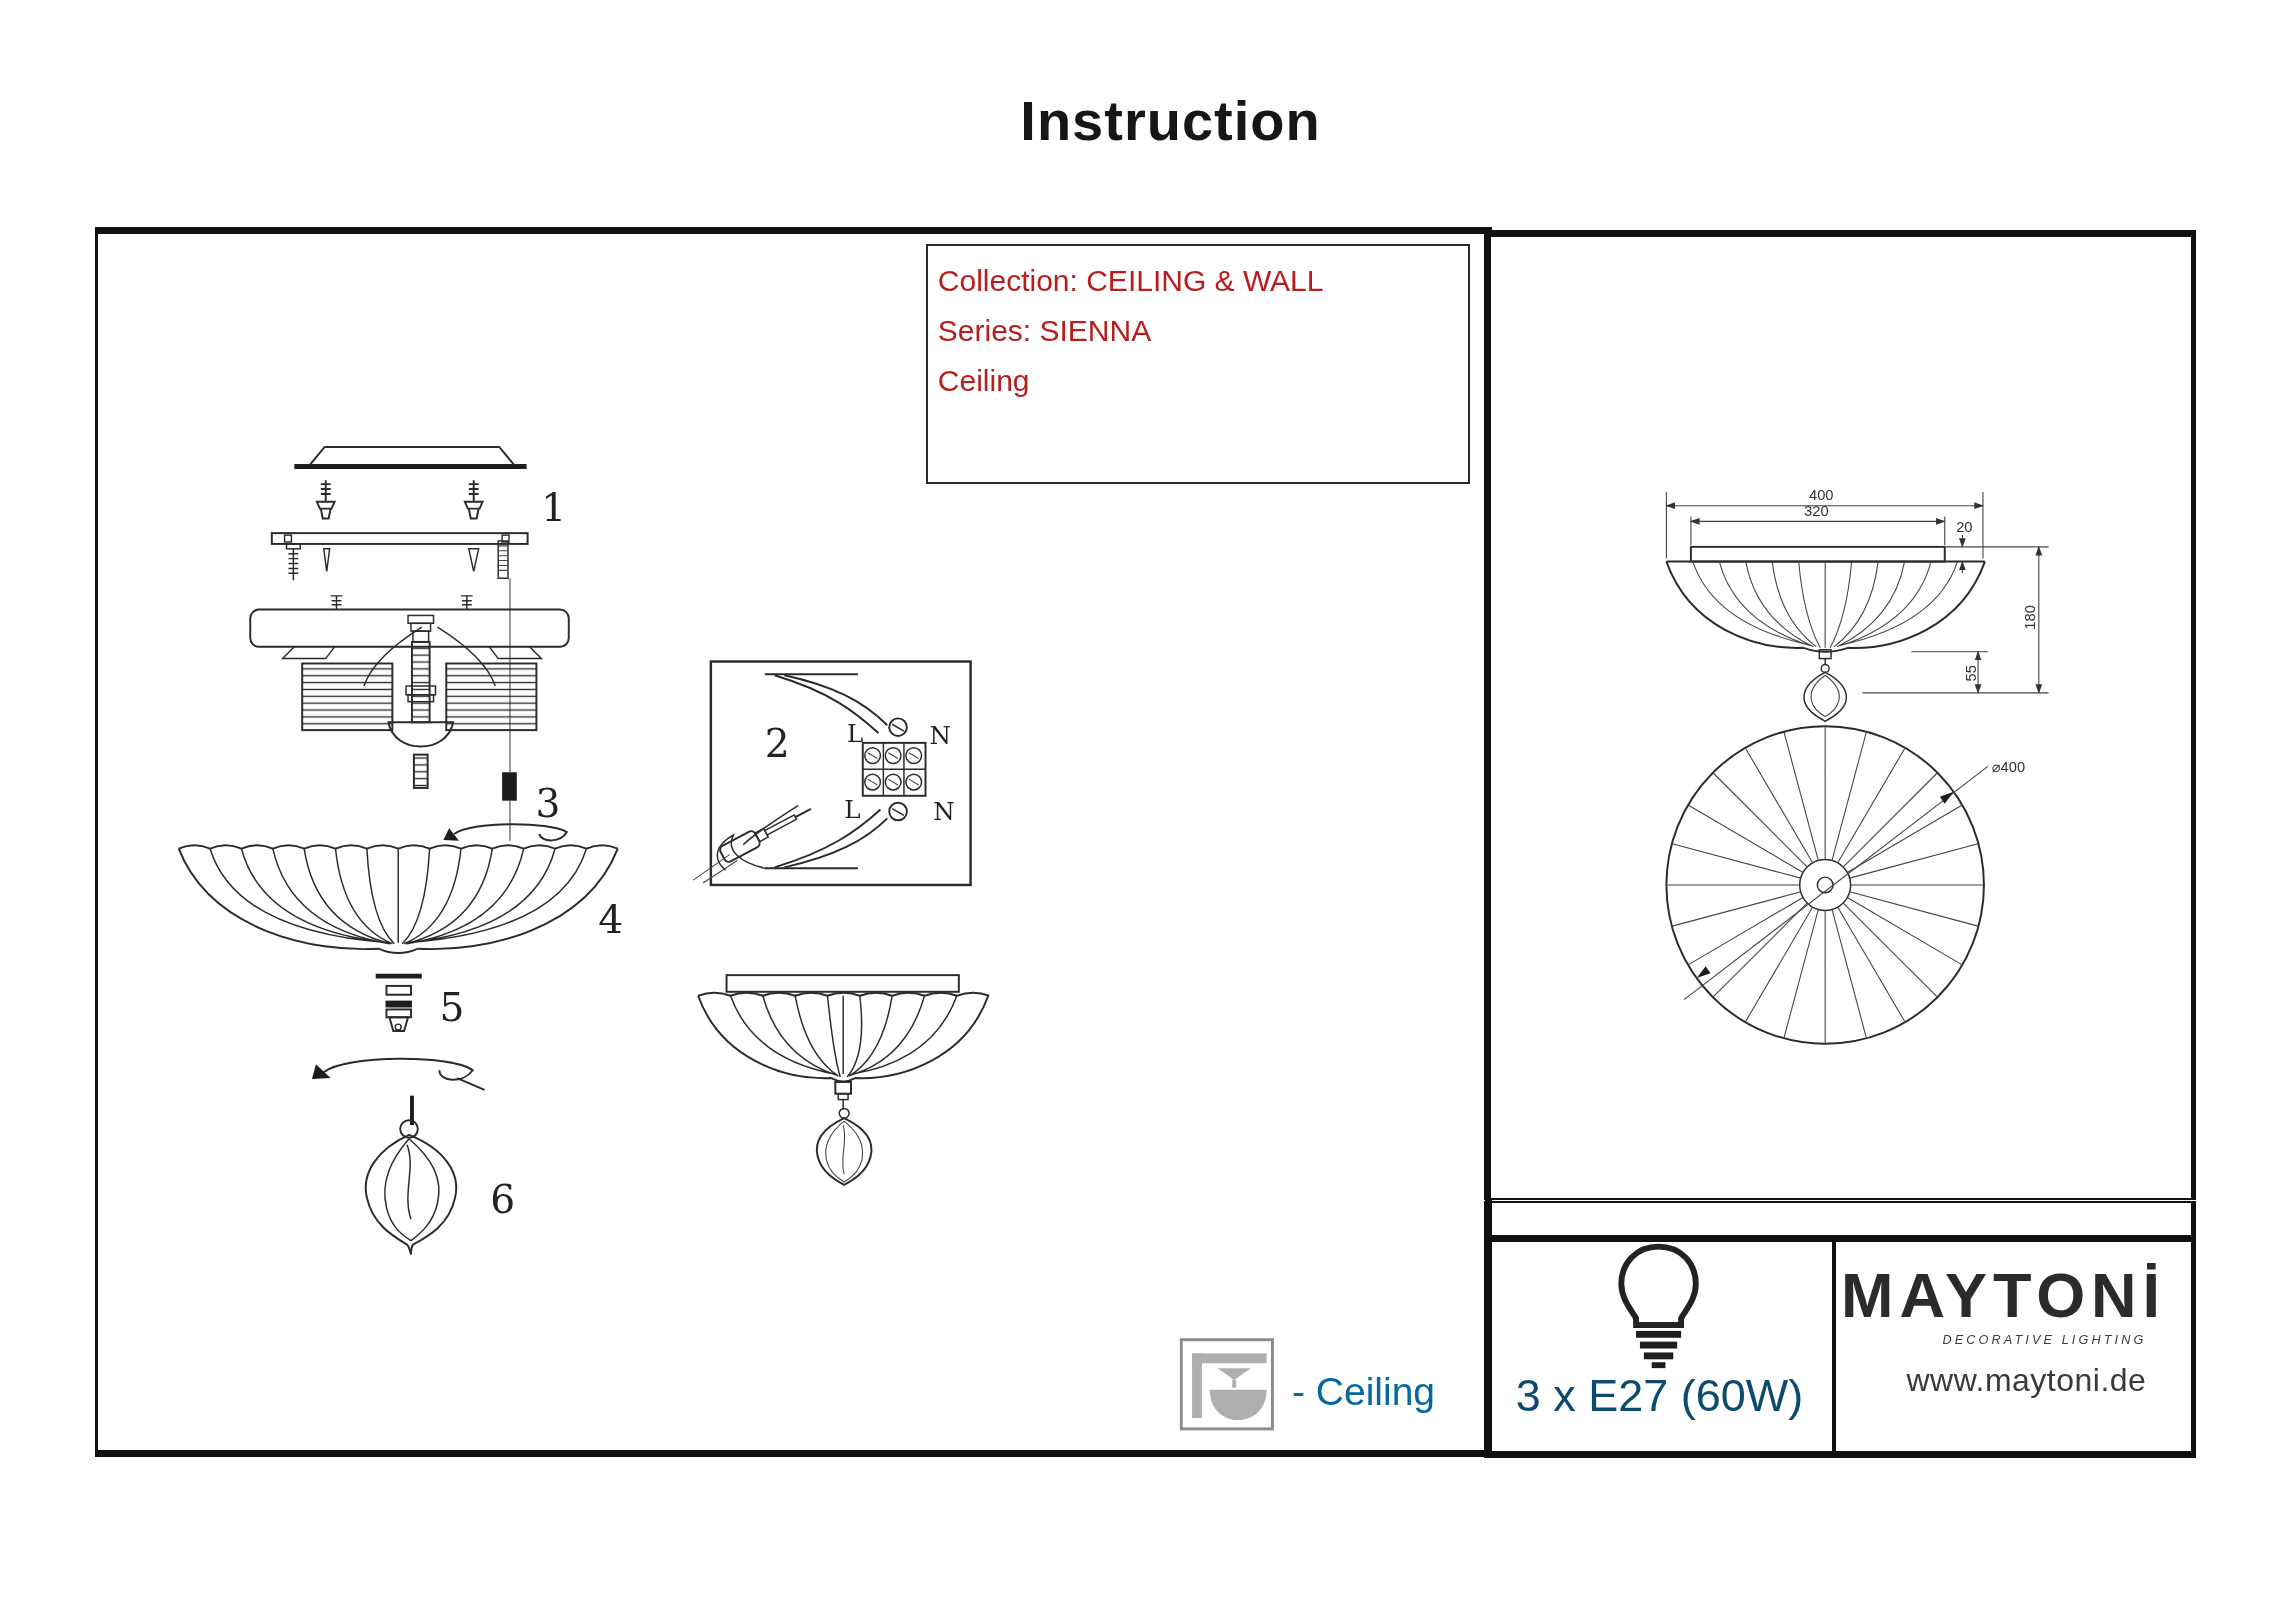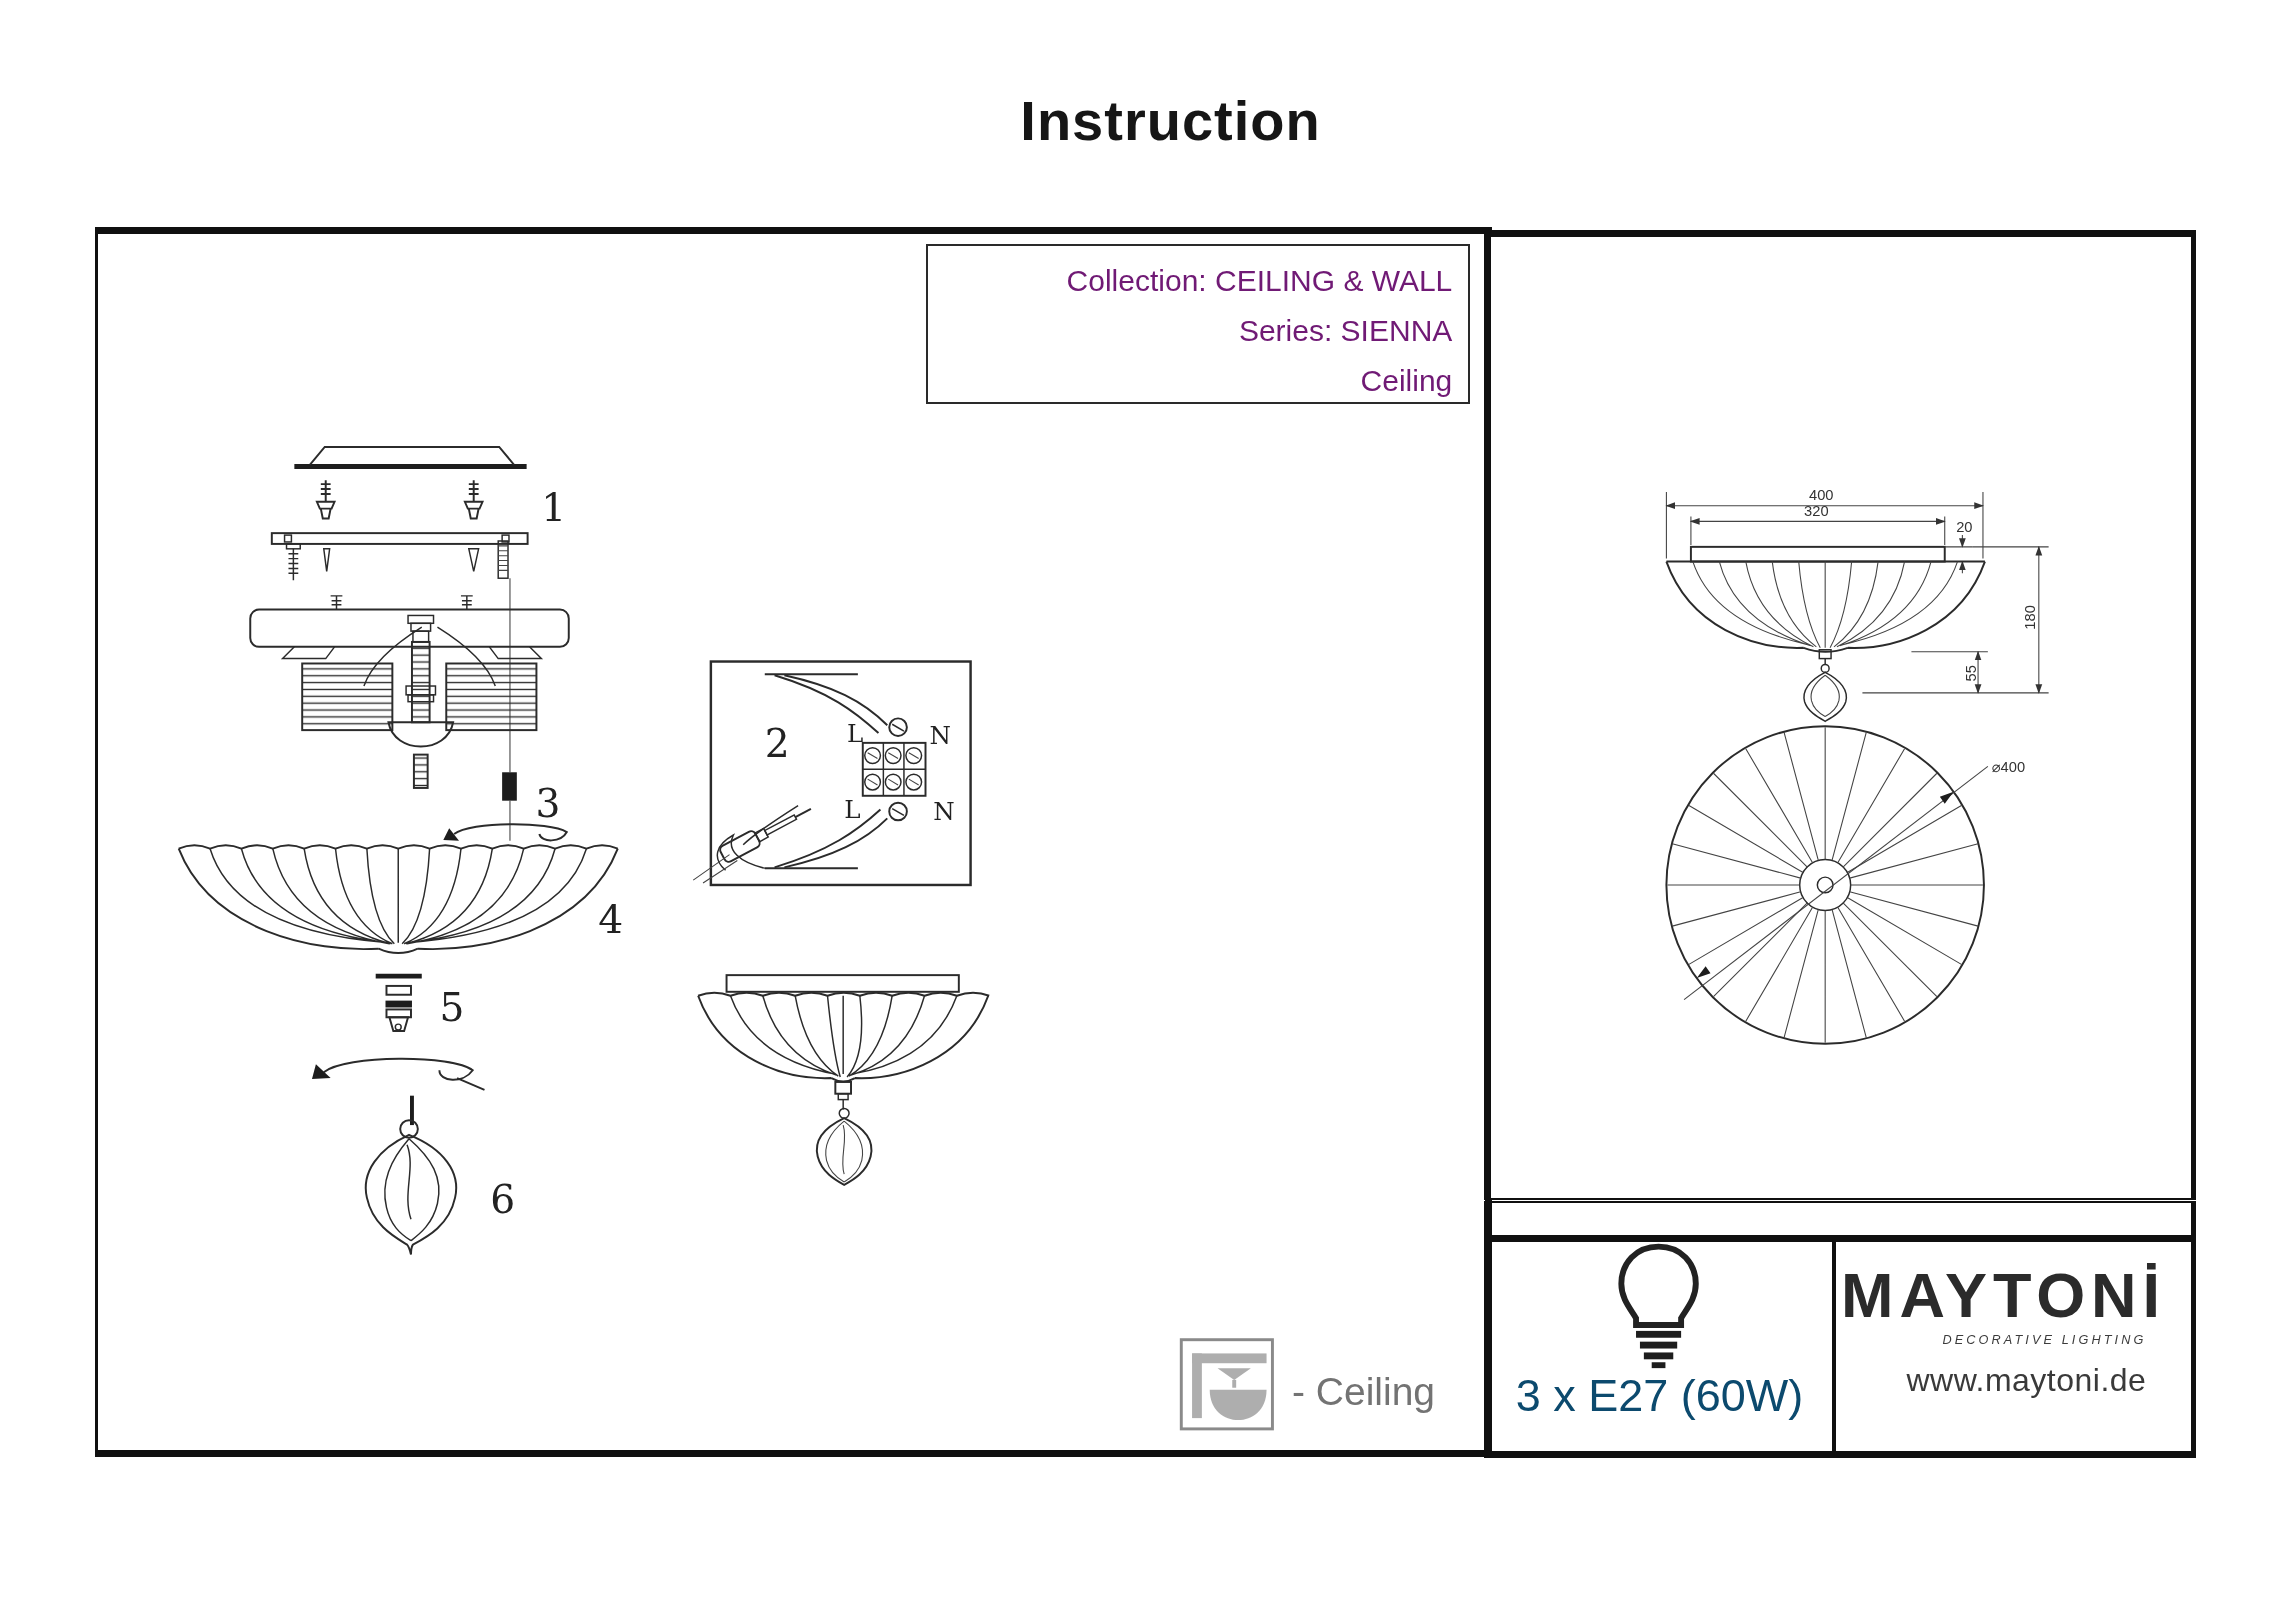--- a/index.html
+++ b/index.html
@@ -6,27 +6,27 @@
   body{width:2293px;height:1620px;position:relative;font-family:"Liberation Sans",sans-serif;color:#151515;overflow:hidden;}
   .abs{position:absolute;box-sizing:border-box;}
   .page-title{left:0;top:88px;width:2293px;text-align:center;font-size:56px;font-weight:700;letter-spacing:1px;color:#161616;margin-left:24px;}
   .box{border:3.9px solid #101010;background:#fff;}
   .box-left{left:95px;top:227px;width:1397px;height:1230px;border-top-width:7.8px;border-bottom-width:7.8px;border-right-width:7.8px;}
   .box-dim{left:1484px;top:230px;width:712px;height:970px;border:2.9px solid #101010;border-top-width:7.8px;border-left-width:7.8px;border-right-width:5.9px;}
   .box-strip{left:1484px;top:1201px;width:712px;height:36px;border:2.9px solid #101010;border-left-width:7.8px;border-right-width:5.9px;}
   .box-bottom{left:1484px;top:1237px;width:712px;height:221px;border:2.9px solid #101010;border-top-width:5.9px;border-bottom-width:7.8px;border-left-width:7.8px;border-right-width:5.9px;display:flex;}
   .cell-bulb{width:345px;border-right:4.9px solid #101010;box-sizing:border-box;}
   .cell-brand{flex:1;}
-  .info-box{left:926px;top:244px;width:544px;height:160px;border:2.9px solid #2a2a2a;padding:9.8px 15.7px 0 9.8px;text-align:right;font-size:30px;line-height:50px;color:#701a75;}
+  .info-box{left:926px;top:244px;width:544px;height:240px;border:2.9px solid #2a2a2a;padding:9.8px 15.7px 0 9.8px;font-size:30px;line-height:50px;color:#b91c1c;}
   .bulb-spec{left:1490px;top:1370px;width:339px;text-align:center;font-size:45px;color:#0c4a6e;}
   .brand-wrap{left:1841px;top:1260px;width:327px;text-align:right;padding-right:21.6px;box-sizing:border-box;}
   .brand-logo{font-size:63px;font-weight:700;letter-spacing:5.9px;color:#2b2b2b;line-height:71px;}
   .brand-tagline{font-size:12.7px;letter-spacing:3.1px;color:#3c3c3c;margin-top:2px;font-style:italic;}
   .brand-site{font-size:32px;color:#3a3a3a;margin-top:15px;letter-spacing:0.5px;}
-  .ceiling-label{left:1292px;top:1370px;font-size:39px;color:#737373;}
+  .ceiling-label{left:1292px;top:1370px;font-size:39px;color:#0369a1;}
   svg.overlay{position:absolute;left:0;top:0;pointer-events:none;}
   .ln{stroke:#2b2b2b;fill:none;stroke-width:2;}
   .ln15{stroke:#2b2b2b;fill:none;stroke-width:1.5;}
   .ln1{stroke:#444;fill:none;stroke-width:1.1;}
   .thk{stroke:#1d1d1d;fill:none;stroke-width:5;}
   .fill-dark{fill:#1d1d1d;stroke:none;}
   .gray{fill:#aeaeae;stroke:none;}
   .num{font-family:"DejaVu Serif",serif;font-size:40px;fill:#222;}
   .numS{font-family:"DejaVu Serif",serif;font-size:25px;fill:#222;}
   .dim{font-family:"Liberation Sans",sans-serif;font-size:15px;fill:#333;}

